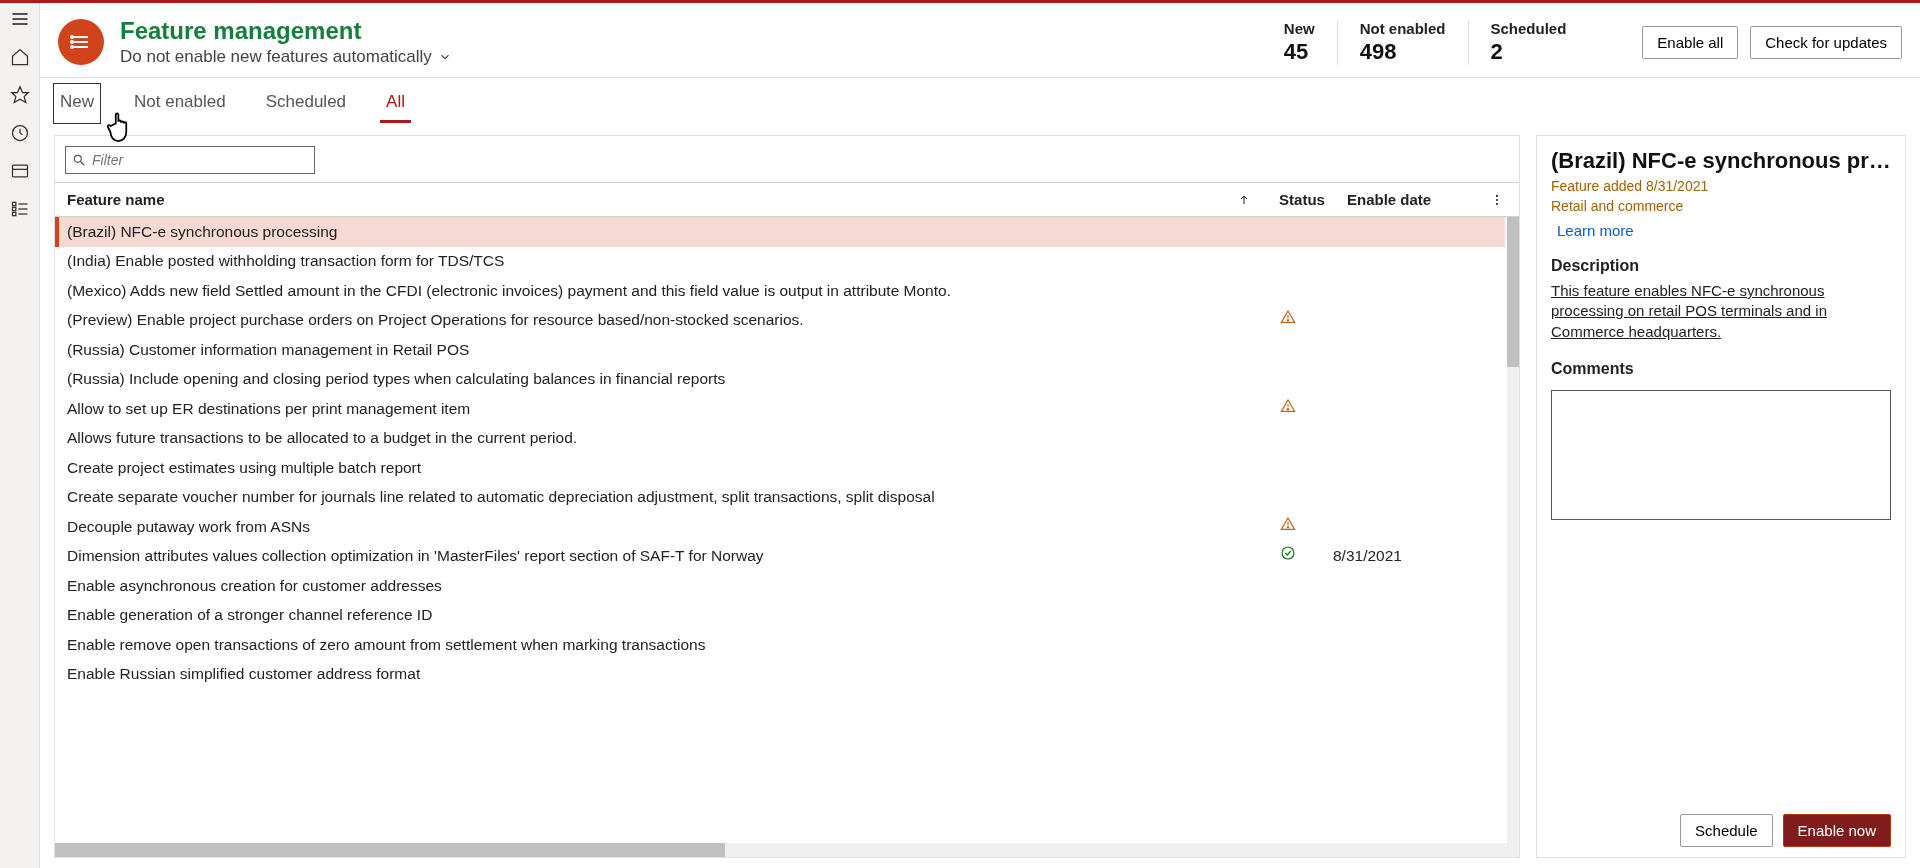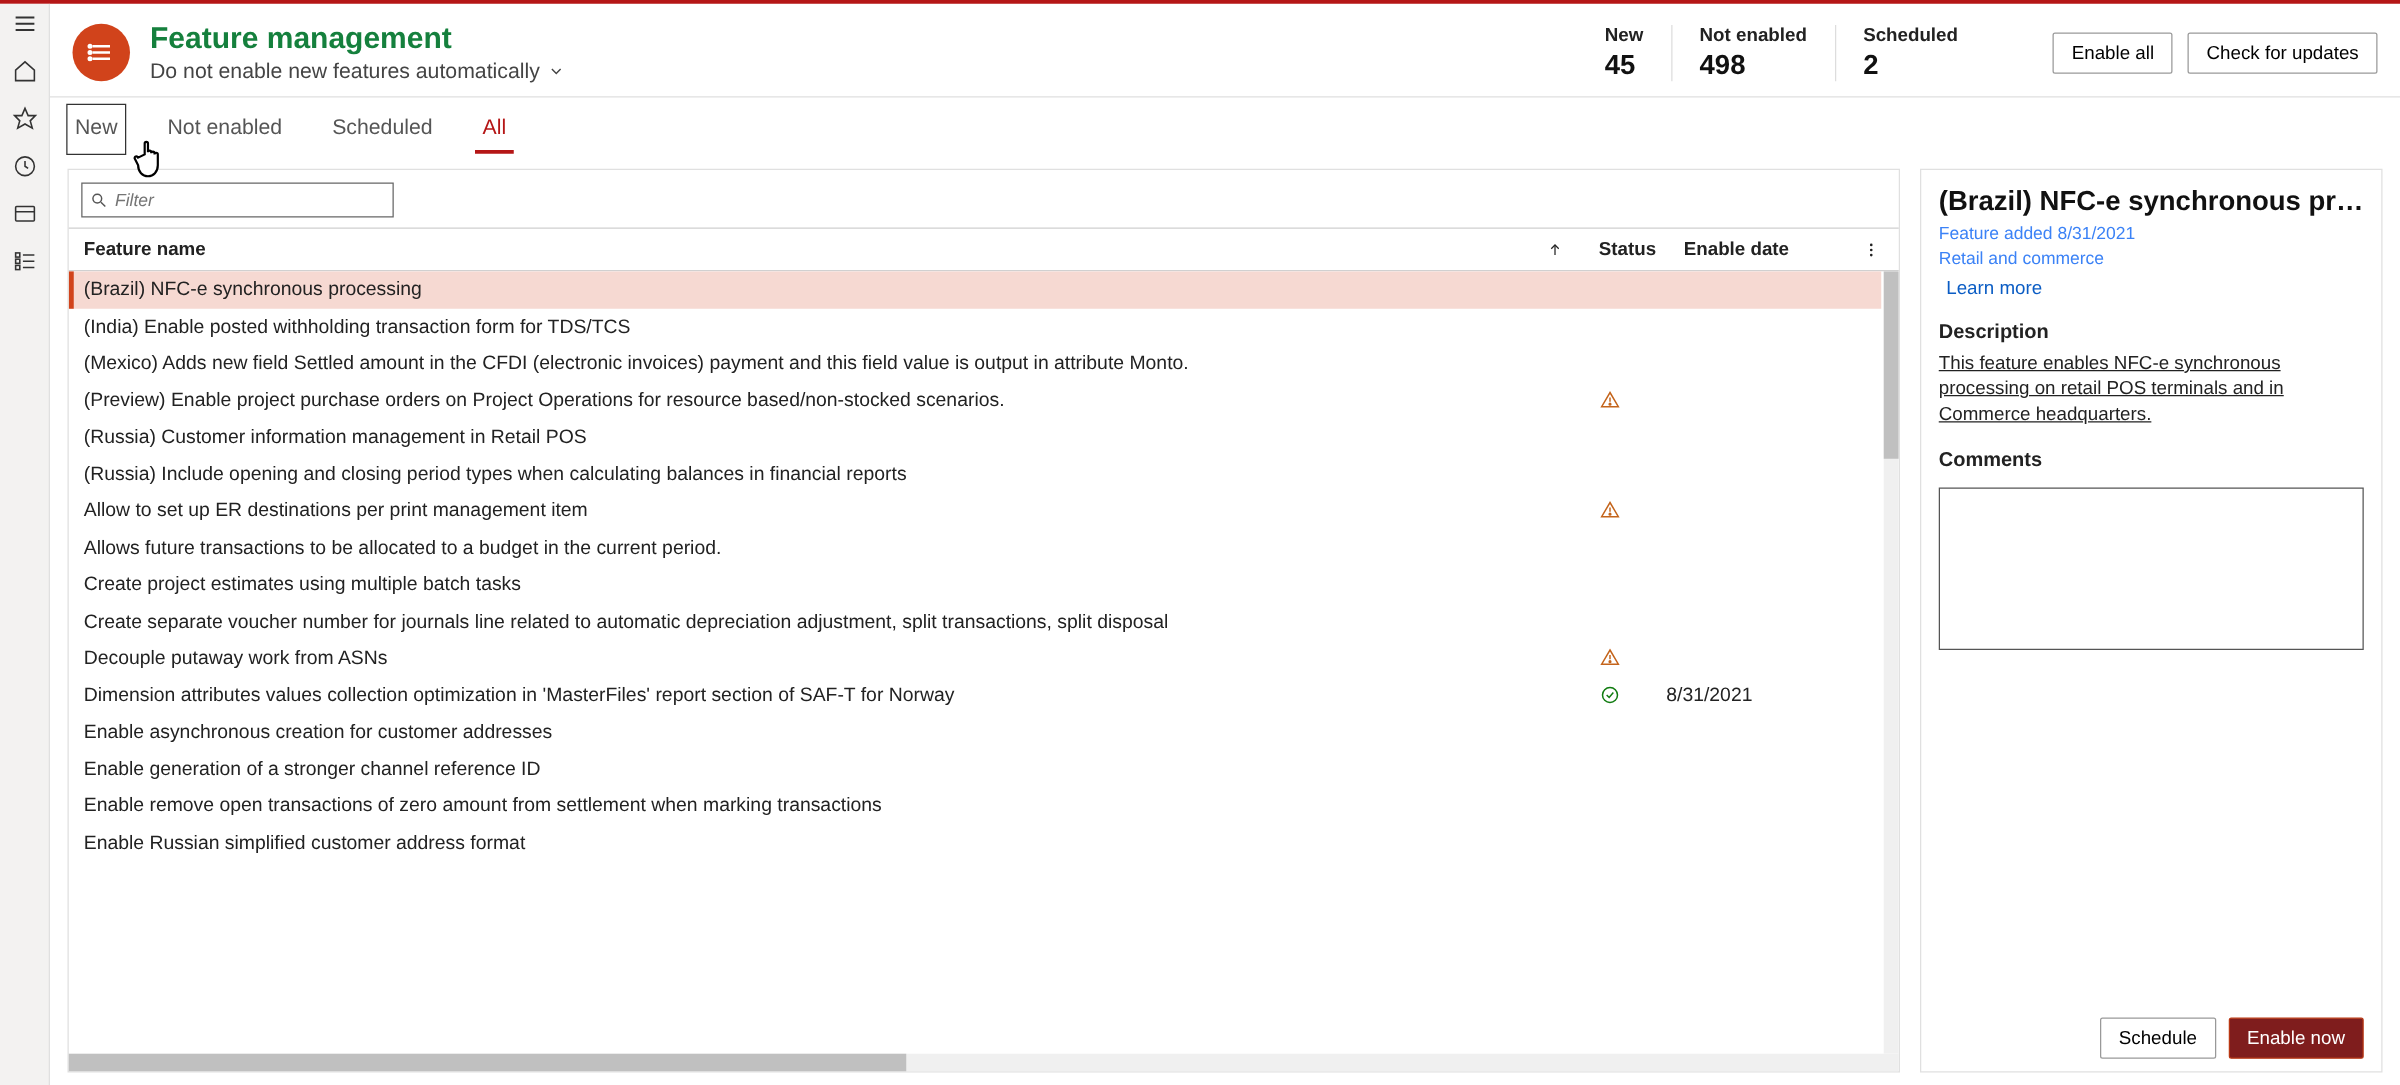--- a/index.html
+++ b/index.html
@@ -49,33 +49,33 @@
 
   .grid-head { display: flex; align-items: center; border-top: 1px solid #d0d0d0; border-bottom: 1px solid #d0d0d0; padding: 8px 12px; font-size: 15px; font-weight: 600; color: #222; }
   .col-name { flex: 1; }
   .col-sort { width: 26px; display: flex; justify-content: center; }
   .col-status { width: 90px; text-align: center; }
   .col-date { width: 140px; }
   .col-menu { width: 20px; display: flex; justify-content: center; }
 
   .grid-scroll { flex: 1; overflow: hidden; position: relative; }
   .rows { height: 100%; overflow: hidden; padding-right: 14px; }
-  .row { display: flex; align-items: flex-start; padding: 6px 12px 6px 8px; font-size: 15.5px; color: #222; border-left: 4px solid transparent; height: 29.5px; cursor: pointer; }
+  .row { display: flex; align-items: flex-end; padding: 6px 12px 6px 8px; font-size: 15.5px; color: #222; border-left: 4px solid transparent; height: 29.5px; cursor: pointer; }
   .row.selected { background: #f6d9d2; border-left: 4px solid #d1431b; }
   .row .col-status svg { width: 16px; height: 16px; }
 
   .vscroll { position: absolute; right: 0; top: 0; bottom: 0; width: 12px; background: #f0f0f0; }
   .vscroll-thumb { position: absolute; right: 0; top: 0; width: 12px; height: 150px; background: #c0c0c0; }
   .hscroll-wrap { height: 14px; background: #f0f0f0; display: flex; }
   .hscroll-thumb { height: 14px; width: 670px; background: #c0c0c0; margin-left: 0; }
 
   
   .details { width: 370px; border: 1px solid #e0e0e0; display: flex; flex-direction: column; padding: 12px 14px 10px 14px; }
   .detail-title { font-size: 22px; font-weight: 600; color: #111; white-space: nowrap; overflow: hidden; text-overflow: ellipsis; }
-  .detail-meta { font-size: 14px; color: #3b82f6; margin-top: 4px; }
+  .detail-meta { font-size: 14px; color: #a16207; margin-top: 4px; }
   .learn-more { color: #0a5cc4; font-size: 15px; cursor: pointer; display: inline-block; margin: 8px 0 0 6px; }
   .detail-section { margin-top: 18px; }
   .detail-heading { font-size: 16px; font-weight: 600; color: #222; margin-bottom: 6px; }
   .detail-desc { font-size: 15px; color: #222; line-height: 1.35; text-decoration: underline; }
   .comments-box { width: 100%; height: 130px; border: 1px solid #555; margin-top: 6px; resize: none; font-size: 14px; padding: 4px; }
   .details-footer { margin-top: auto; display: flex; justify-content: flex-end; gap: 10px; }
 
   .warn-icon { color: #c4641b; }
   .ok-icon { color: #0f7b0f; }
 </style>
@@ -271,21 +271,21 @@
               <div class="col-menu"></div>
             </div>
             <div class="row">
               <div class="col-name">Allows future transactions to be allocated to a budget in the current period.</div>
               <div class="col-sort"></div>
               <div class="col-status"></div>
               <div class="col-date"></div>
               <div class="col-menu"></div>
             </div>
             <div class="row">
-              <div class="col-name">Create project estimates using multiple batch tasks</div>
+              <div class="col-name">Create project estimates using multiple batch report</div>
               <div class="col-sort"></div>
               <div class="col-status"></div>
               <div class="col-date"></div>
               <div class="col-menu"></div>
             </div>
             <div class="row">
               <div class="col-name">Create separate voucher number for journals line related to automatic depreciation adjustment, split transactions, split disposal</div>
               <div class="col-sort"></div>
               <div class="col-status"></div>
               <div class="col-date"></div>

